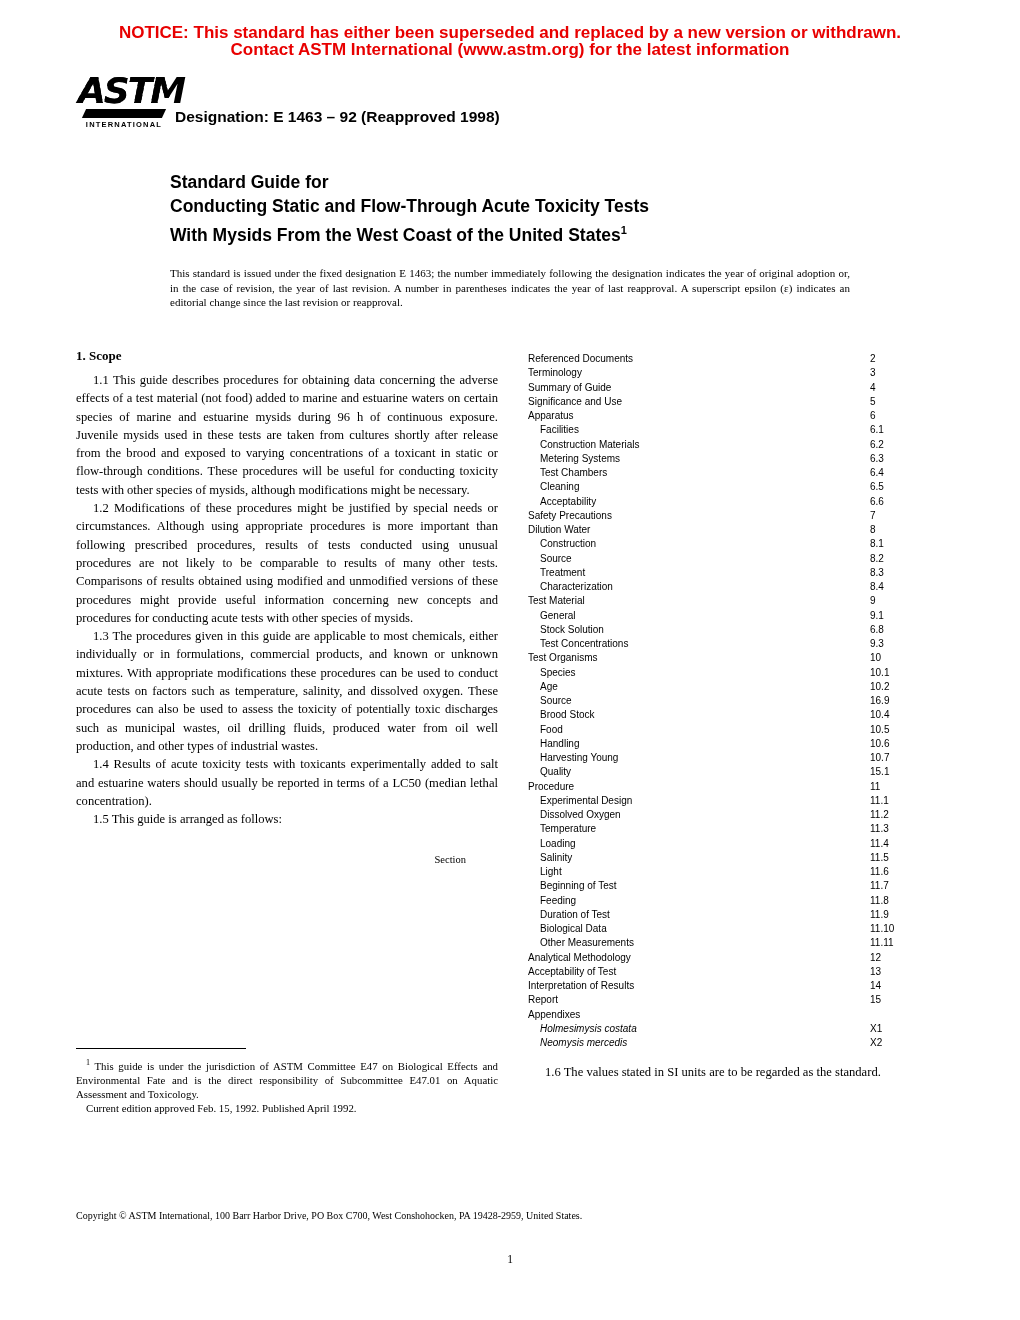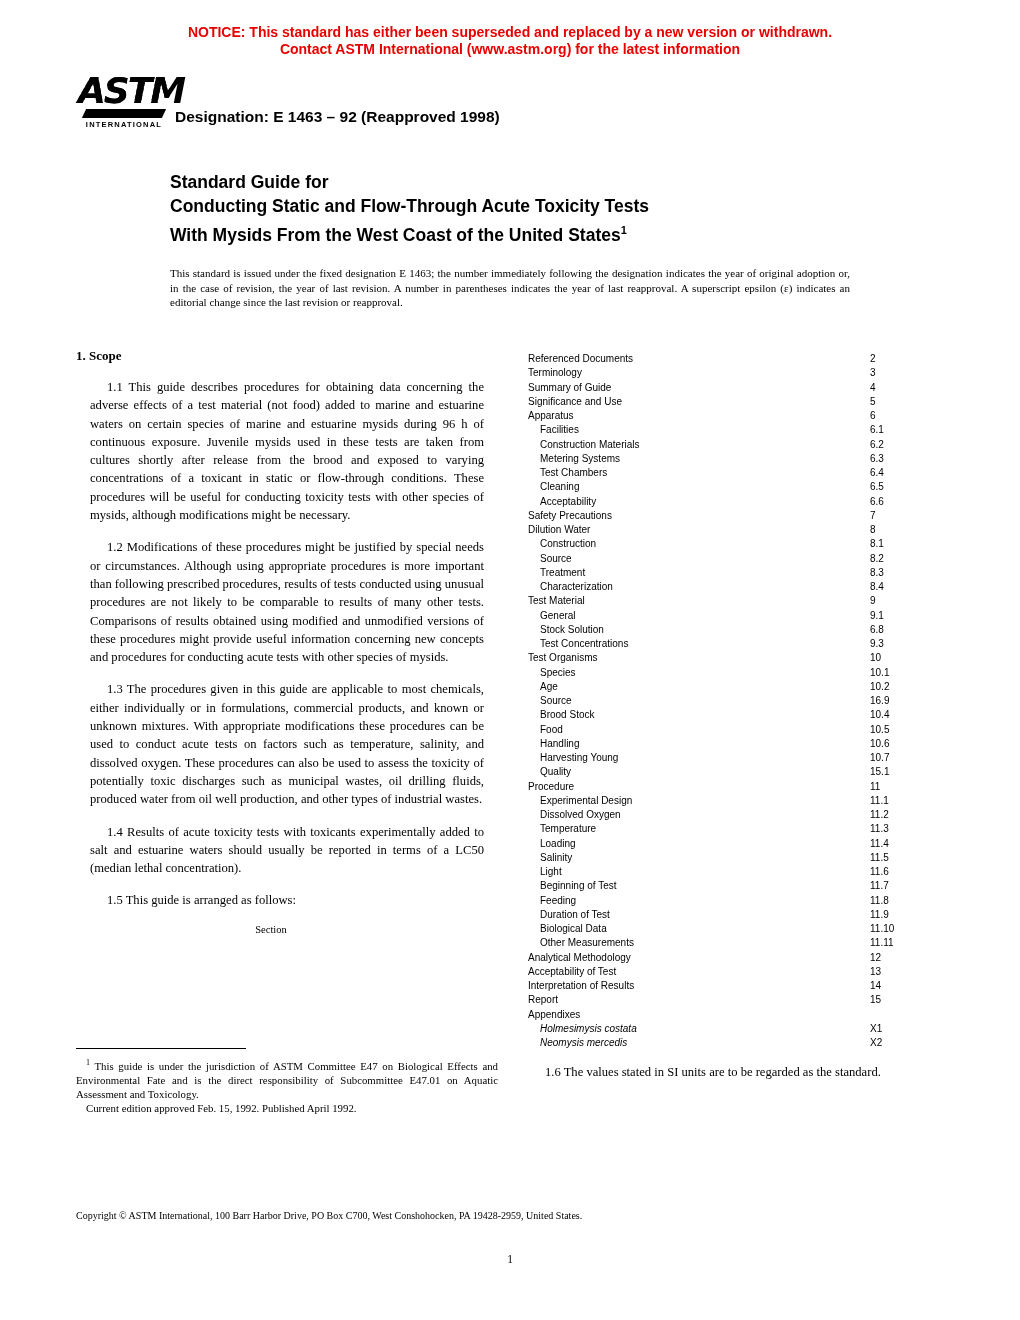--- a/index.html
+++ b/index.html
@@ -6,21 +6,21 @@
   body {
     width: 1020px; height: 1320px;
     background: #ffffff; color: #000;
     font-family: "Liberation Serif", serif;
     position: relative; overflow: hidden;
   }
   .notice {
     position: absolute; top: 24px; left: 0; width: 100%;
     text-align: center;
     font-family: "Liberation Sans", sans-serif;
-    font-weight: bold; font-size: 14px; line-height: 17px;
+    font-weight: bold; font-size: 17px; line-height: 17px;
   }
   
   .logo { position: absolute; left: 78px; top: 74px; width: 92px; text-align: center; }
   .logo-astm {
     font-family: "DejaVu Sans", sans-serif;
     font-weight: 900; font-style: italic;
     font-size: 36px; line-height: 34px; letter-spacing: -2px;
     background: repeating-linear-gradient(#000 0 5px, #fff 5px 7px);
     -webkit-background-clip: text; background-clip: text;
     color: #000;
@@ -42,25 +42,25 @@
   }
   .title-line sup { font-size: 11px; }
   .disclaimer {
     position: absolute; left: 170px; top: 266px; width: 680px;
     font-size: 11px; line-height: 14.6px; text-align: justify;
   }
   .col-left  { position: absolute; left: 76px;  top: 348px; width: 422px; }
   .col-right { position: absolute; left: 528px; top: 352px; width: 412px; }
   .scope-heading { font-weight: bold; font-size: 13px; margin: 0 0 7px 0; }
   .body-para {
-    margin: 14px; font-size: 12.6px; line-height: 18.3px;
+    margin: 0; font-size: 12.6px; line-height: 18.3px;
     text-align: justify; text-indent: 17px;
   }
   .section-label {
-    font-size: 10.5px; text-align: center; padding-right: 32px; margin-top: 10px;
+    font-size: 10.5px; text-align: right; padding-right: 32px; margin-top: 26px;
   }
   .toc-row {
     position: relative;
     font-family: "Liberation Sans", sans-serif;
     font-size: 10px; line-height: 14.25px;
     padding-right: 72px; white-space: nowrap;
   }
   .toc-row .toc-label.indent { padding-left: 12px; }
   .toc-row .toc-label.italic { font-style: italic; }
   .toc-num { position: absolute; left: 342px; top: 0; }

